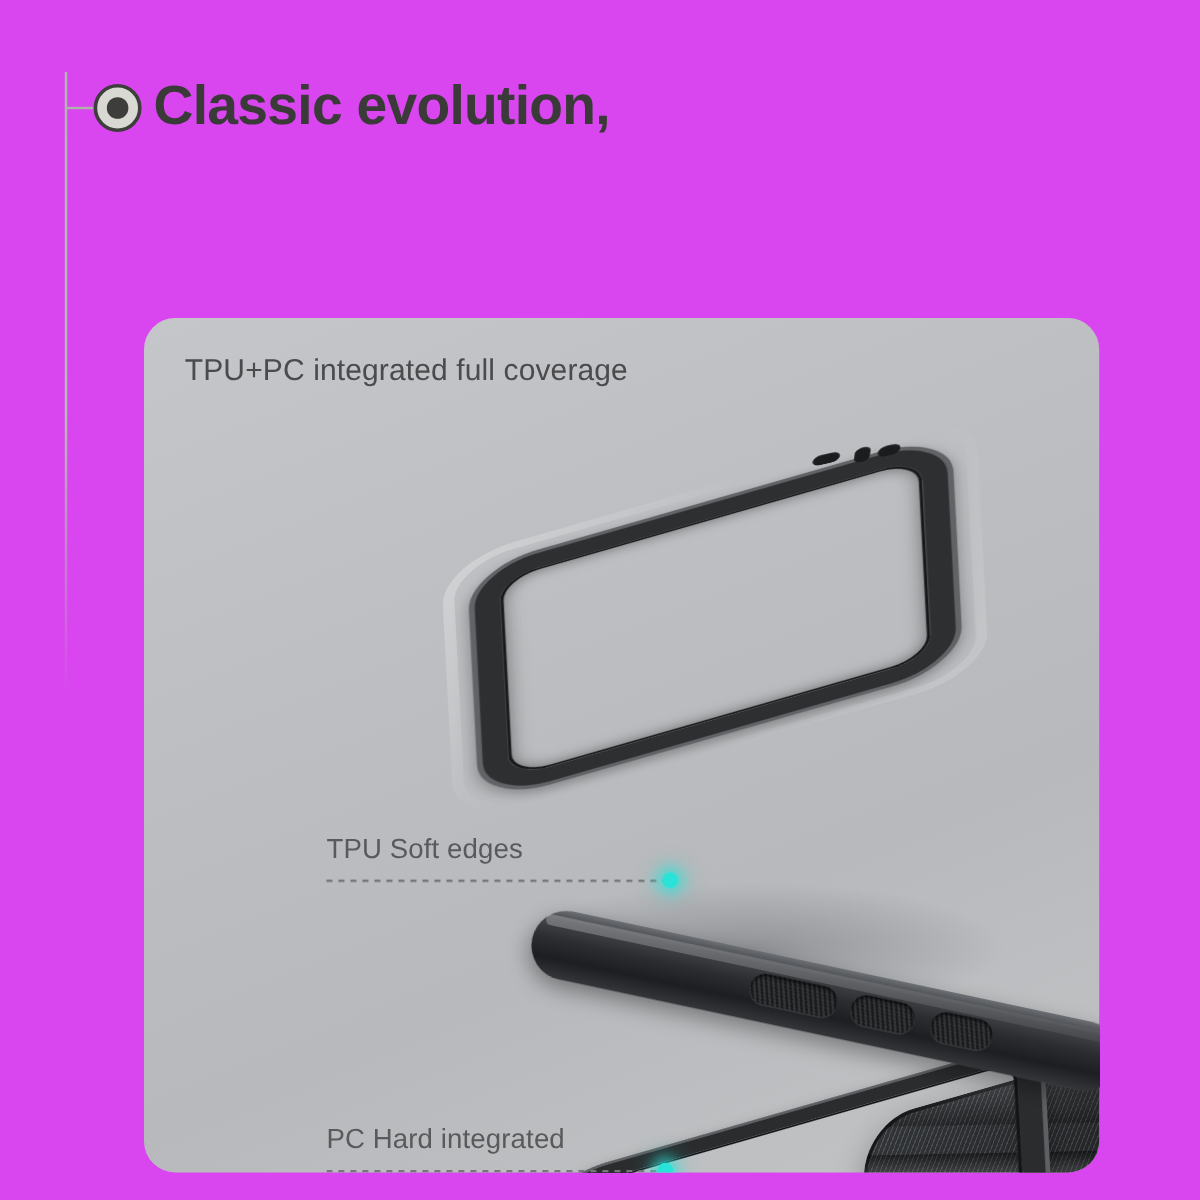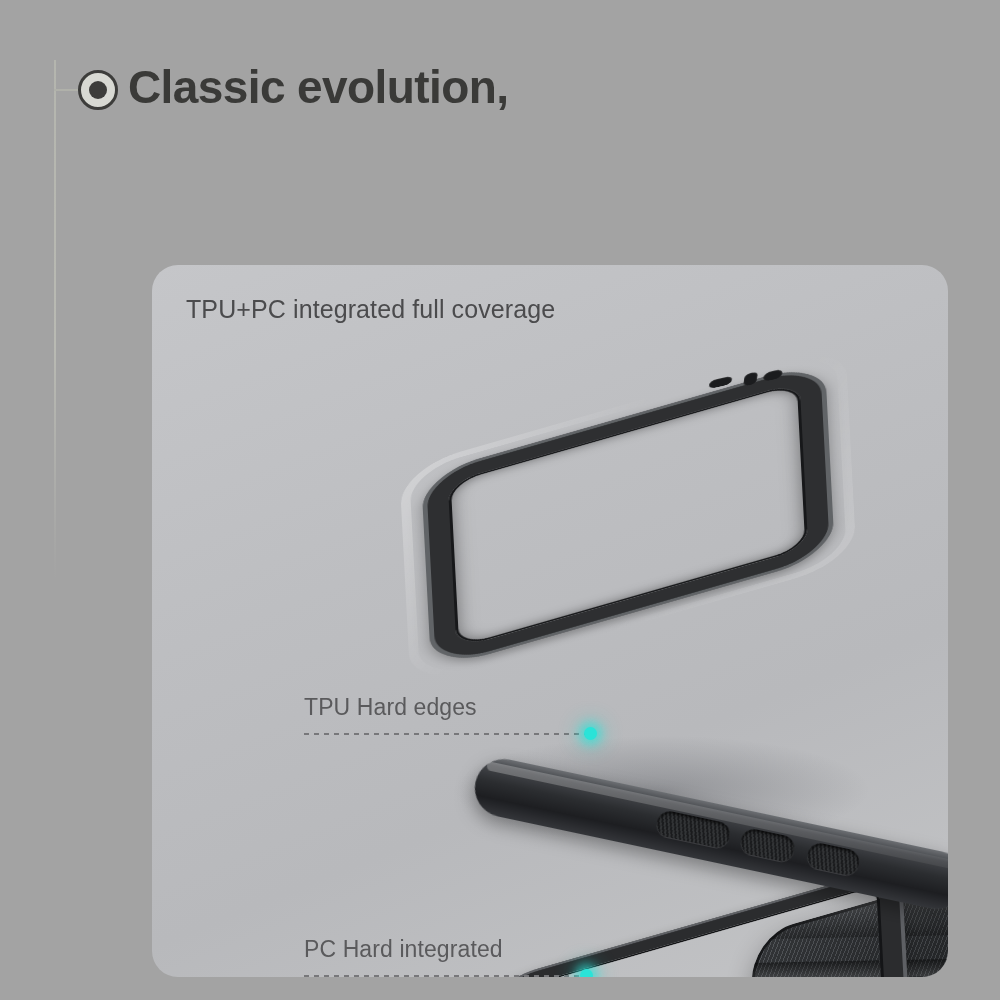--- a/index.html
+++ b/index.html
@@ -2,21 +2,21 @@
 <html><head>
 <meta charset="utf-8">
 <style>
   * { margin:0; padding:0; box-sizing:border-box; }
   html,body{
     width:1000px; height:1000px; overflow:hidden;
     background:#d8d9d3;
     font-family:"Liberation Sans", sans-serif;
     -webkit-font-smoothing:antialiased;
   }
-  .page{ position:relative; width:1000px; height:1000px; background:#a3a3a3; }
+  .page{ position:relative; width:1000px; height:1000px; background:#d946ef; }
 
   
   .rule-vert{
     position:absolute; left:54px; top:60px; width:2px; height:520px;
     background:linear-gradient(to bottom,#b4b5ae 0%,#b9bab3 55%,rgba(200,201,195,0) 100%);
   }
   .rule-tick{
     position:absolute; left:54px; top:89px; width:24px; height:2px;
     background:#b0b1aa;
   }
@@ -34,21 +34,20 @@
     color:#3a3a38; font-size:46px; line-height:1.42;
     font-weight:800; letter-spacing:-0.6px;
   }
   .headline .l2{ display:block; }
 
   
   .panel{
     position:absolute; left:120px; top:265px; width:796px; height:712px;
     border-radius:26px; overflow:hidden;
     background:linear-gradient(158deg,#c5c6c9 0%,#bdbec1 38%,#b8b9bc 66%,#c3c4c6 100%);
-    margin-left:32px;
   }
   .panel-title{
     position:absolute; left:34px; top:30px;
     color:#4b4b4d; font-size:25px; font-weight:400; letter-spacing:0.1px;
   }
 
   
   .anno{ position:absolute; }
   .anno-label{
     position:absolute; left:0; bottom:14px; white-space:nowrap;
@@ -224,21 +223,21 @@
         <div class="ring"></div>
         <div class="gloss"></div>
         <div class="dimple d1"></div>
         <div class="dimple d2"></div>
         <div class="dimple d3"></div>
       </div>
 
     </div>
 
     <div class="anno" id="anno-tpu">
-      <span class="anno-label">TPU Hard edges</span>
+      <span class="anno-label">TPU Soft edges</span>
       <span class="anno-line"></span>
       <span class="anno-dot"></span>
     </div>
 
     <div class="anno" id="anno-pc">
       <span class="anno-label">PC Hard integrated</span>
       <span class="anno-line"></span>
       <span class="anno-dot"></span>
     </div>
 

